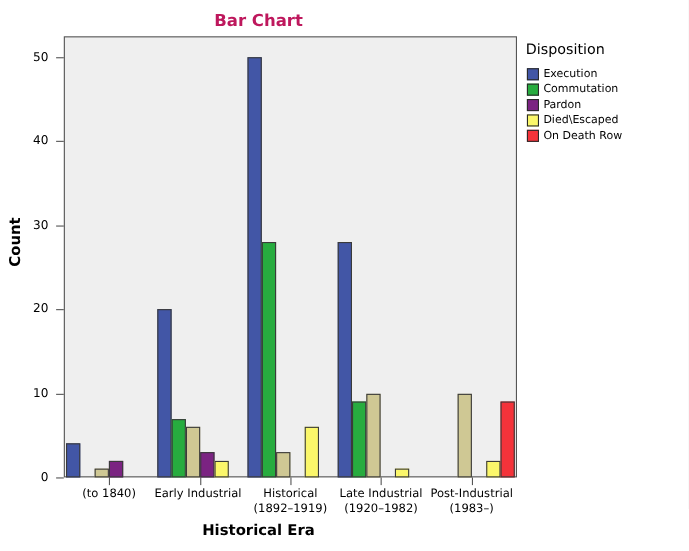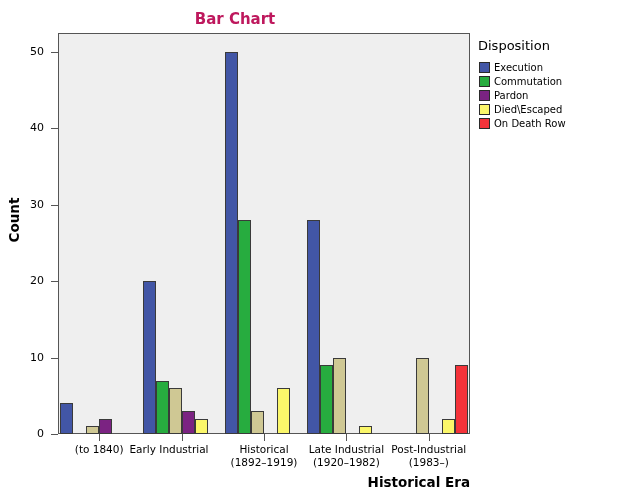--- a/index.html
+++ b/index.html
@@ -12,21 +12,21 @@
 
   .bars-layer{position:absolute;left:58px;top:33px;width:412px;height:401px;}
   .bar{position:absolute;bottom:0;border:1px solid #3a3a3a;box-sizing:border-box;}
 
   .ytick-label{position:absolute;right:0;text-align:right;font-size:11px;color:#000;width:34px;transform:translateY(-7px);}
   .ytick-mark{position:absolute;left:51px;width:7px;height:1px;background:#555;}
 
   .xtick-mark{position:absolute;top:434px;width:1px;height:7px;background:#555;}
   .xtick-label{position:absolute;top:443px;font-size:10.5px;color:#000;text-align:center;line-height:13px;width:118px;}
 
-  .axis-title-x{position:absolute;left:0;top:474px;width:470px;text-align:right;font-size:13.5px;font-weight:bold;color:#000;}
+  .axis-title-x{position:absolute;left:0;top:474px;width:470px;text-align:center;font-size:13.5px;font-weight:bold;color:#000;}
   .axis-title-y{position:absolute;left:-86px;top:212px;width:200px;text-align:center;font-size:13.5px;font-weight:bold;color:#000;transform:rotate(-90deg);}
 
   .legend{position:absolute;left:470px;top:33px;width:156px;height:401px;}
   .legend-title{position:absolute;left:8px;top:5px;font-size:13px;color:#000;}
   .legend-items{position:absolute;left:9px;top:27px;}
   .legend-row{display:flex;align-items:center;height:14px;margin-bottom:0px;}
   .legend-swatch{width:11px;height:11px;border:1px solid #2a2a2a;box-sizing:border-box;margin-right:4px;flex:0 0 auto;}
   .legend-label{font-size:10px;color:#000;white-space:nowrap;}
 </style>
 </head>
@@ -51,21 +51,21 @@
       <div class="ytick-mark" style="top: 128.476px;"></div>
       <div class="ytick-label" style="top: 52.0952px; left: 10px;">50</div>
       <div class="ytick-mark" style="top: 52.0952px;"></div>
     </div>
   <div id="x-axis">
       <div class="xtick-mark" style="left: 99.2px;"></div>
       <div class="xtick-label" style="left: 40.2px;">
         <div>(to 1840)</div>
       </div>
       <div class="xtick-mark" style="left: 181.6px;"></div>
-      <div class="xtick-label" style="left: 110px;">
+      <div class="xtick-label" style="left: 121px;">
         <div>Early Industrial</div>
       </div>
       <div class="xtick-mark" style="left: 264px;"></div>
       <div class="xtick-label" style="left: 205px;">
         <div>Historical</div>
         <div>(1892–1919)</div>
       </div>
       <div class="xtick-mark" style="left: 346.4px;"></div>
       <div class="xtick-label" style="left: 287.4px;">
         <div>Late Industrial</div>

